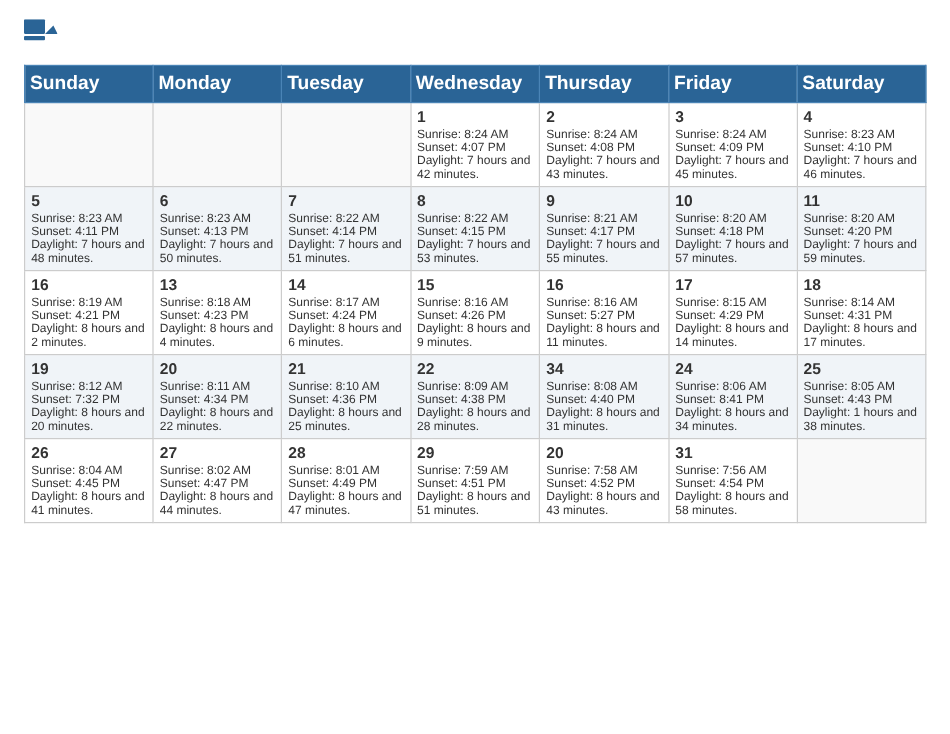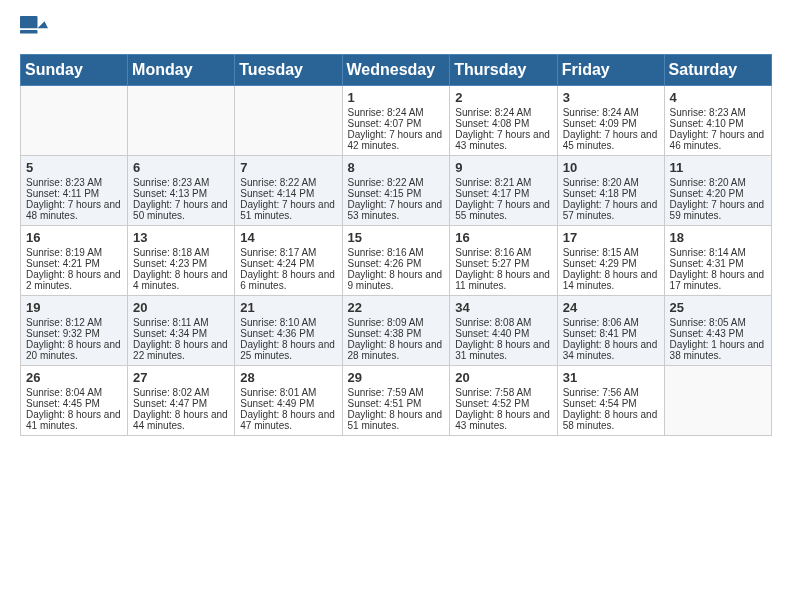--- a/index.html
+++ b/index.html
@@ -237,21 +237,21 @@
           <span class="day-num">18</span>
           <div>Sunrise: 8:14 AM</div>
           <div>Sunset: 4:31 PM</div>
           <div>Daylight: 8 hours and 17 minutes.</div>
         </td>
       </tr>
       <tr class="row-alt">
         <td>
           <span class="day-num">19</span>
           <div>Sunrise: 8:12 AM</div>
-          <div>Sunset: 9:32 PM</div>
+          <div>Sunset: 7:32 PM</div>
           <div>Daylight: 8 hours and 20 minutes.</div>
         </td>
         <td>
           <span class="day-num">20</span>
           <div>Sunrise: 8:11 AM</div>
           <div>Sunset: 4:34 PM</div>
           <div>Daylight: 8 hours and 22 minutes.</div>
         </td>
         <td>
           <span class="day-num">21</span>

